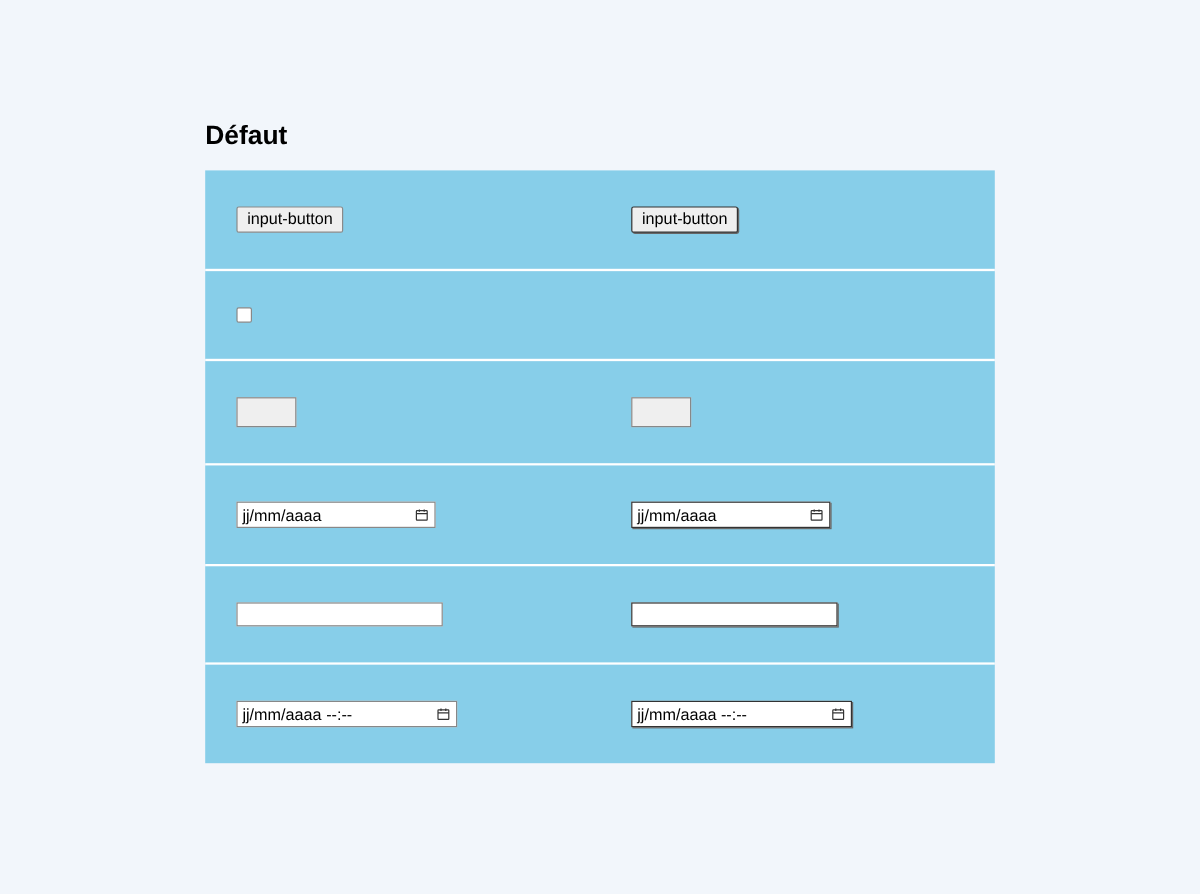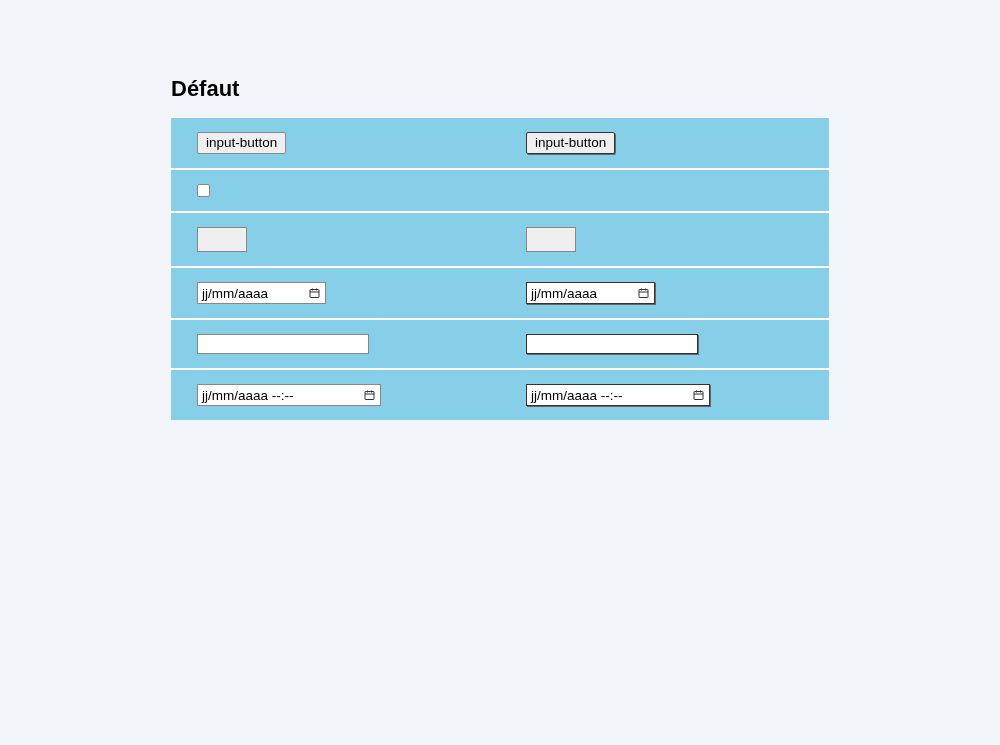--- a/index.html
+++ b/index.html
@@ -10,21 +10,21 @@
       padding: 0;
       background: #f2f6fb;
       font-family: -apple-system, BlinkMacSystemFont, "Segoe UI", Helvetica, Arial, sans-serif;
       width: 1000px;
       height: 745px;
       display: flex;
       align-items: flex-start;
       justify-content: center;
     }
     .container {
-      margin-top: 76px;
+      margin-top: 100px;
       width: 658px;
     }
     .headers {
       display: flex;
       margin-bottom: 16px;
     }
     .headers h2 {
       flex: 1;
       margin: 0;
       font-size: 22px;
@@ -37,21 +37,21 @@
     .row {
       display: flex;
       background: #87cee9;
       border-bottom: 2px solid #fff;
     }
     .row:last-child {
       border-bottom: none;
     }
     .cell {
       flex: 1;
-      padding: 14px 26px;
+      padding: 30px 26px;
       display: flex;
       align-items: center;
     }
     
     .fake-button {
       display: inline-block;
       background: #efefef;
       border: 1px solid #8a8a8a;
       border-radius: 2px;
       padding: 1px 8px;
@@ -100,21 +100,21 @@
       display: inline-flex;
       align-items: center;
       justify-content: space-between;
       background: #fff;
       border: 1px solid #888;
       padding: 2px 4px;
       font-size: 13.5px;
       color: #000;
       height: 22px;
     }
-    .fake-date.w-date { width: 129px; }
+    .fake-date.w-date { width: 166px; }
     .fake-date.w-datetime { width: 184px; gap: 40px; }
     .appearance-none .fake-date {
       border: 1px solid #333;
       box-shadow: 1px 1px 0 #666;
     }
     .cal-icon {
       width: 13px;
       height: 12px;
       flex-shrink: 0;
     }

